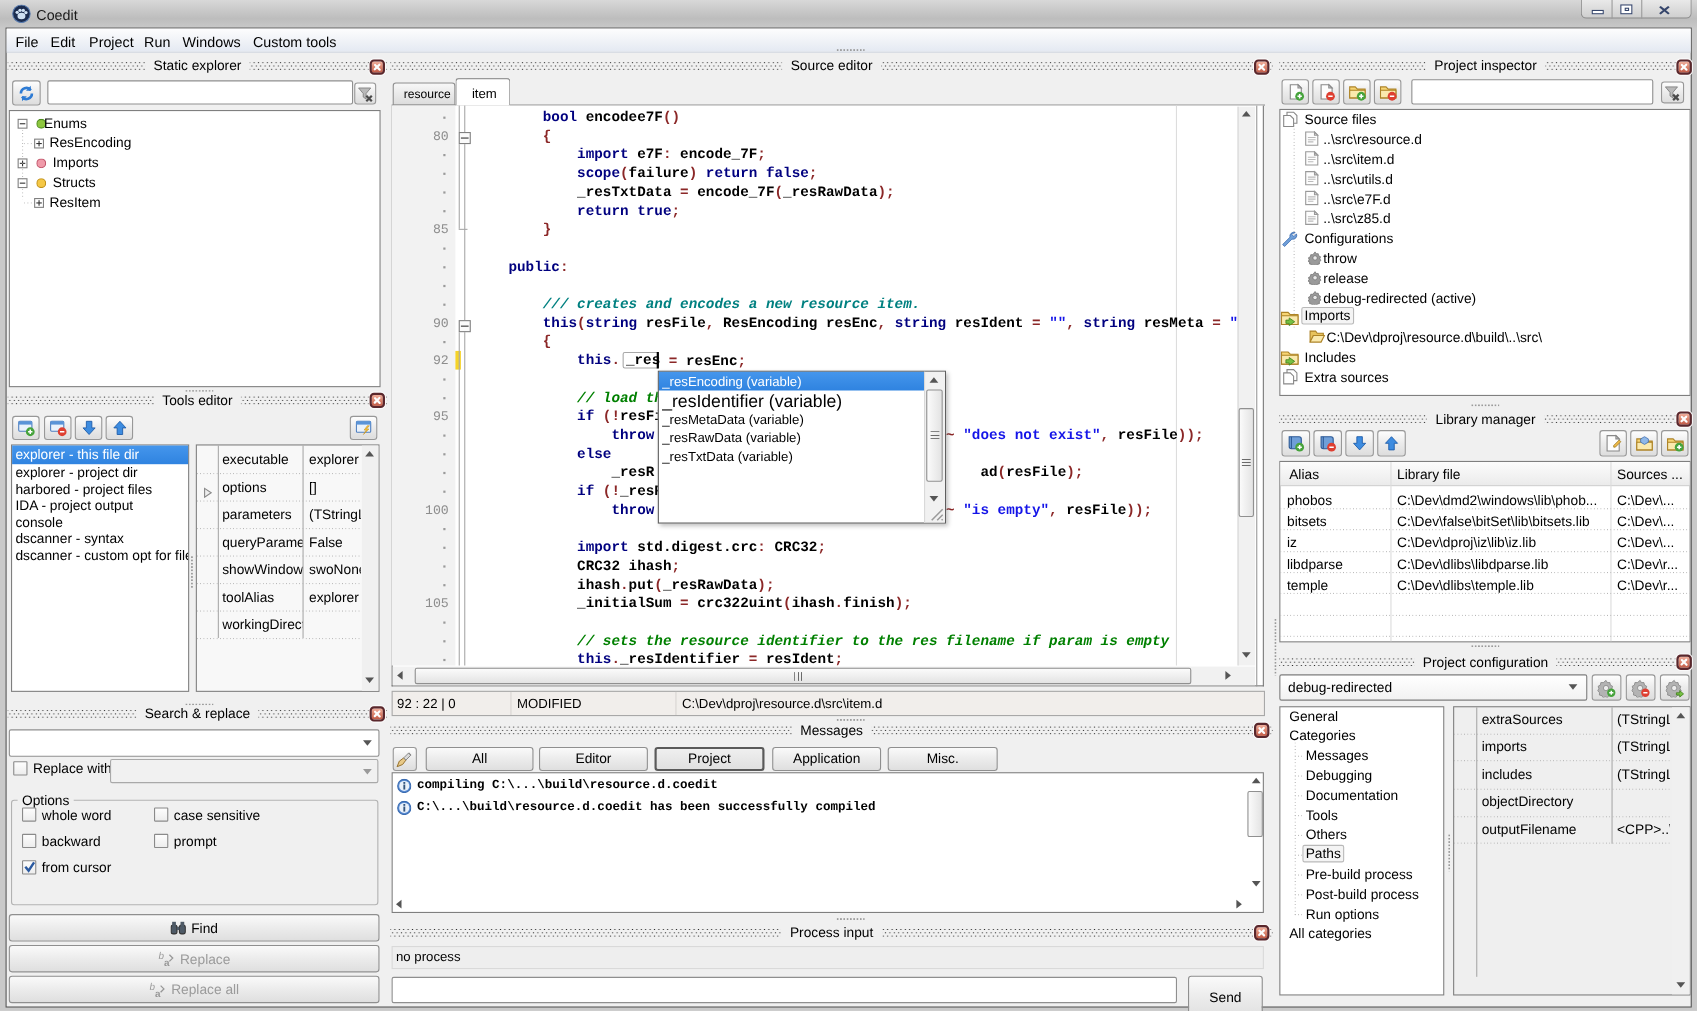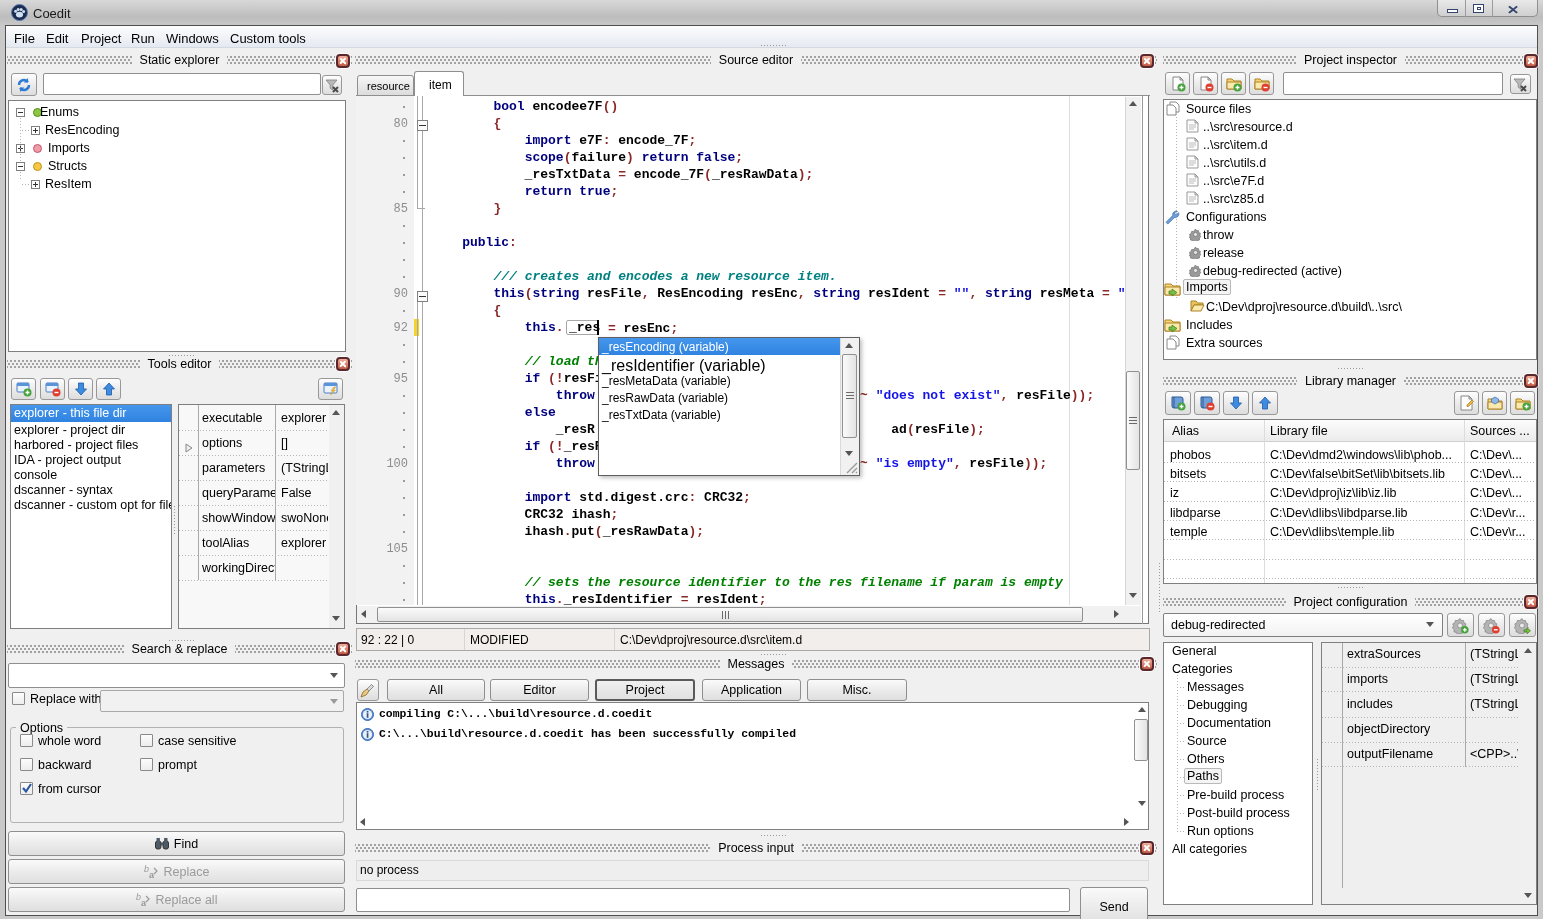--- a/index.html
+++ b/index.html
@@ -333,20 +333,21 @@
 <div class="cl" style="top:257px">            <span class="cg">// load the resource</span></div>
 <div class="cl" style="top:274px">            <span class="k">if</span> <span class="y">(!</span>resFile.exists<span class="y">)</span></div>
 <div class="cl" style="top:291px">                <span class="k">throw</span>                                  <span class="y">~</span> <span class="st">"does not exist"</span><span class="y">,</span> resFile<span class="y">));</span></div>
 <div class="cl" style="top:308px">            <span class="k">else</span></div>
 <div class="cl" style="top:325px">                _resR                                      ad<span class="y">(</span>resFile<span class="y">);</span></div>
 <div class="cl" style="top:342px">            <span class="k">if</span> <span class="y">(!</span>_resRawData<span class="y">)</span></div>
 <div class="cl" style="top:359px">                <span class="k">throw</span>                                  <span class="y">~</span> <span class="st">"is empty"</span><span class="y">,</span> resFile<span class="y">));</span></div>
 <div class="cl" style="top:393px">            <span class="k">import</span> std.digest.crc<span class="y">:</span> CRC32<span class="y">;</span></div>
 <div class="cl" style="top:410px">            CRC32 ihash<span class="y">;</span></div>
 <div class="cl" style="top:427px">            ihash<span class="y">.</span>put<span class="y">(</span>_resRawData<span class="y">);</span></div>
+<div class="cl" style="top:444px">            _initialSum <span class="y">=</span> crc322uint<span class="y">(</span>ihash<span class="y">.</span>finish<span class="y">);</span></div>
 <div class="cl" style="top:478px">            <span class="cg">// sets the resource identifier to the res filename if param is empty</span></div>
 <div class="cl" style="top:495px">            <span class="k">this</span><span class="y">.</span>_resIdentifier <span class="y">=</span> resIdent<span class="y">;</span></div>
 </div>
 
 <div class="a" style="left:566px;top:320px;width:33px;height:15px;border:1px solid #a8a8a8;border-radius:2px;background:#fff"></div>
 <div class="a mono" style="left:569px;top:321px;font-size:13px;line-height:14px">_res</div>
 <div class="a" style="left:597px;top:320px;width:1.6px;height:15px;background:#000"></div>
 <div class="a mono" style="left:608px;top:321px;font-size:13px;line-height:15px"><span class="y">=</span> resEnc<span class="y">;</span></div>
 
 <div class="a" style="left:1125px;top:97px;width:16px;height:508px;background:#f1f1f1;border-left:1px solid #d5d5d5"></div>
@@ -674,21 +675,21 @@
 <div class="trow" style="left:1172px;top:644px">General</div>
 <div class="trow" style="left:1172px;top:662px">Categories</div>
 <div class="dotline-v" style="left:1177px;top:675px;width:1px;height:158px"></div>
 <div class="dotline-h" style="left:1177px;top:687px;width:7px"></div>
 <div class="trow" style="left:1187px;top:680px">Messages</div>
 <div class="dotline-h" style="left:1177px;top:705px;width:7px"></div>
 <div class="trow" style="left:1187px;top:698px">Debugging</div>
 <div class="dotline-h" style="left:1177px;top:723px;width:7px"></div>
 <div class="trow" style="left:1187px;top:716px">Documentation</div>
 <div class="dotline-h" style="left:1177px;top:741px;width:7px"></div>
-<div class="trow" style="left:1187px;top:734px">Source</div>
+<div class="trow" style="left:1187px;top:734px">Tools</div>
 <div class="dotline-h" style="left:1177px;top:759px;width:7px"></div>
 <div class="trow" style="left:1187px;top:752px">Others</div>
 <div class="dotline-h" style="left:1177px;top:777px;width:7px"></div>
 <div class="a" style="left:1184px;top:768px;border:1px solid #b9b9b9;background:#f4f4f4;border-radius:2px;padding:0 2px;font-size:12.5px">Paths</div>
 <div class="dotline-h" style="left:1177px;top:795px;width:7px"></div>
 <div class="trow" style="left:1187px;top:788px">Pre-build process</div>
 <div class="dotline-h" style="left:1177px;top:813px;width:7px"></div>
 <div class="trow" style="left:1187px;top:806px">Post-build process</div>
 <div class="dotline-h" style="left:1177px;top:831px;width:7px"></div>
 <div class="trow" style="left:1187px;top:824px">Run options</div>

